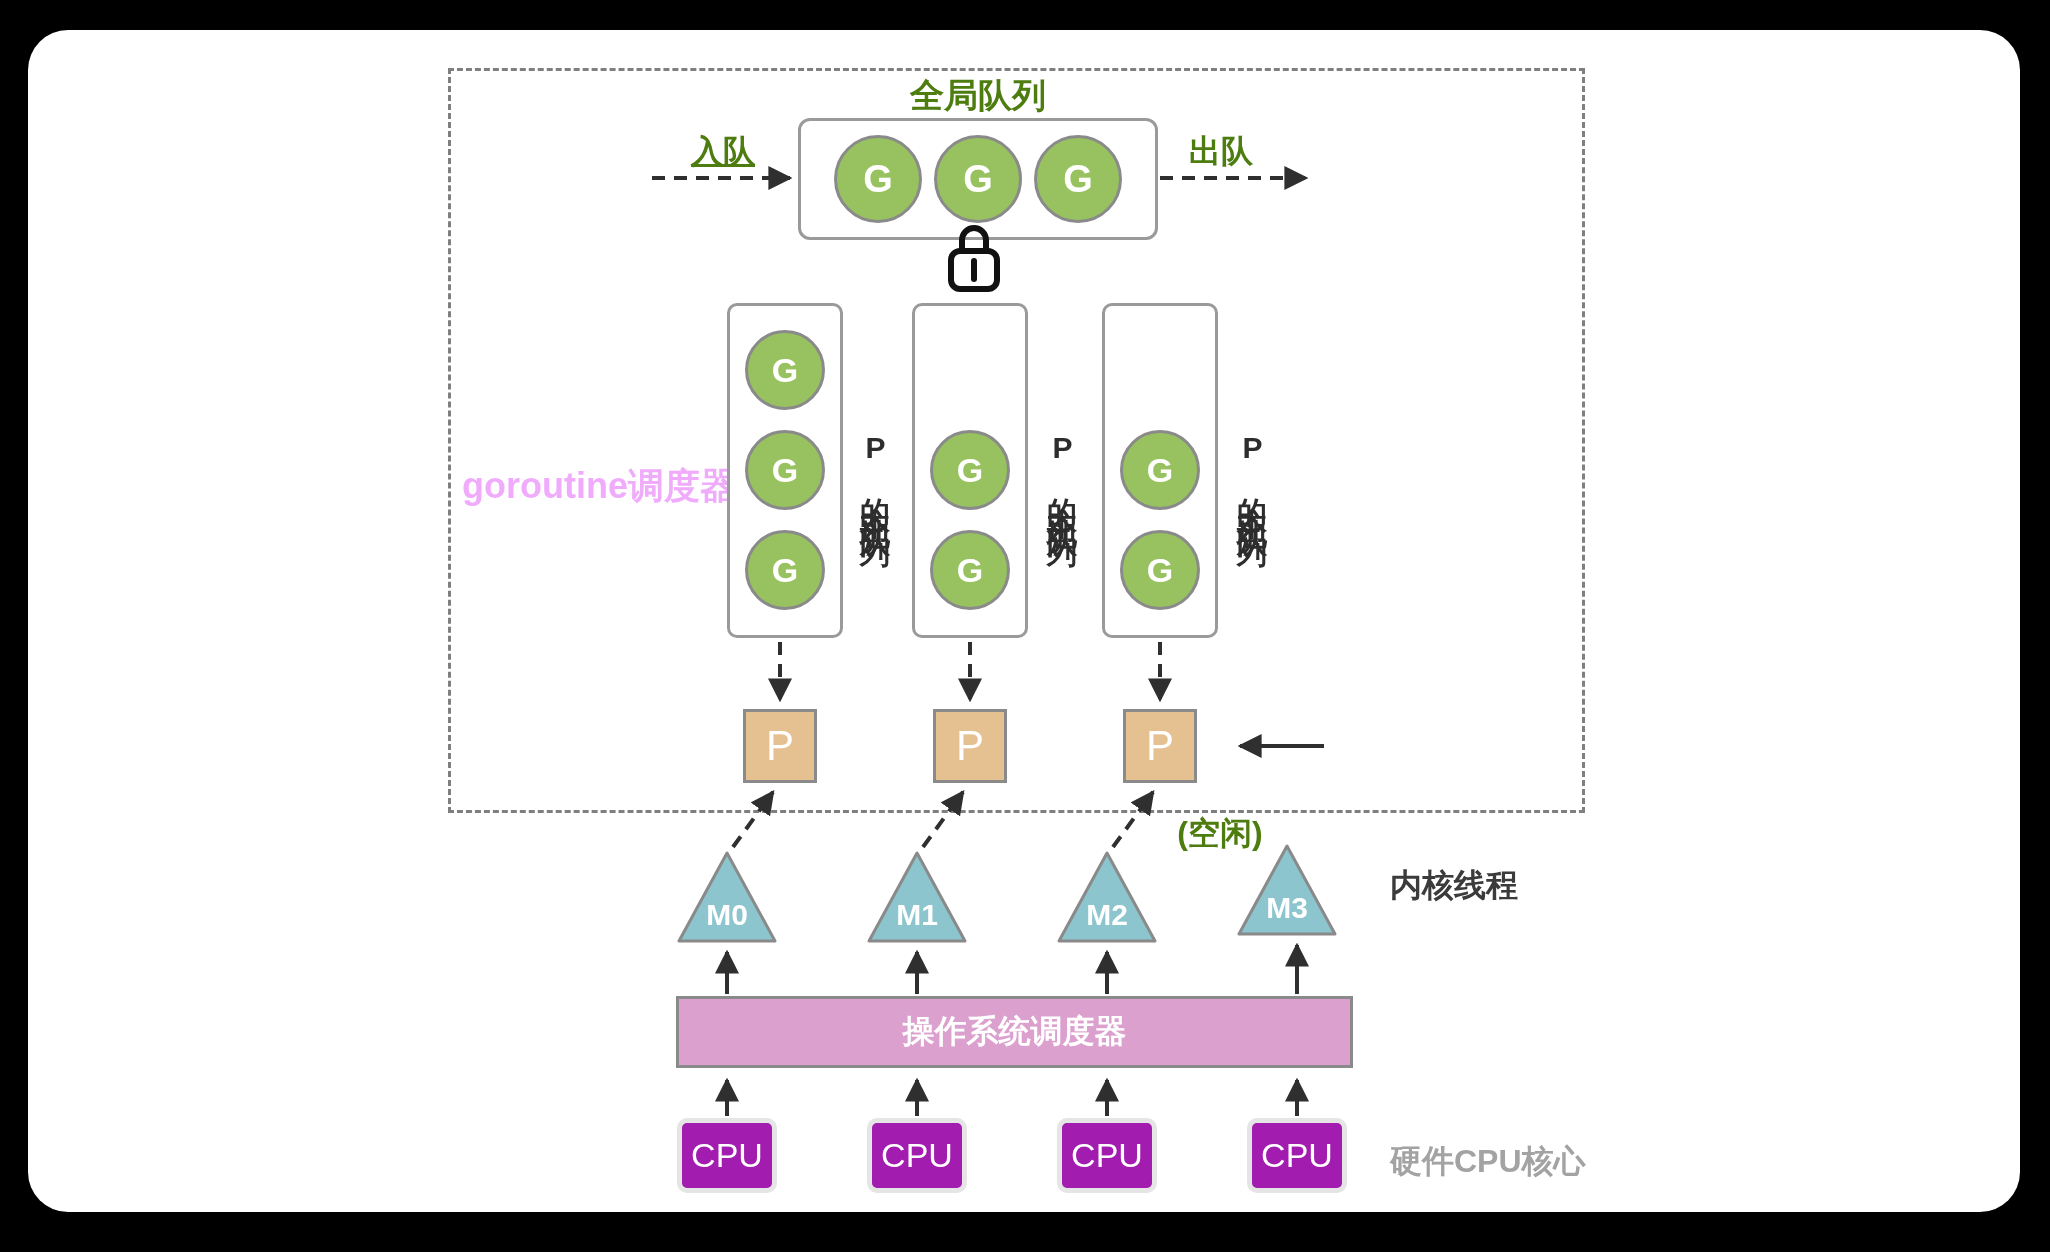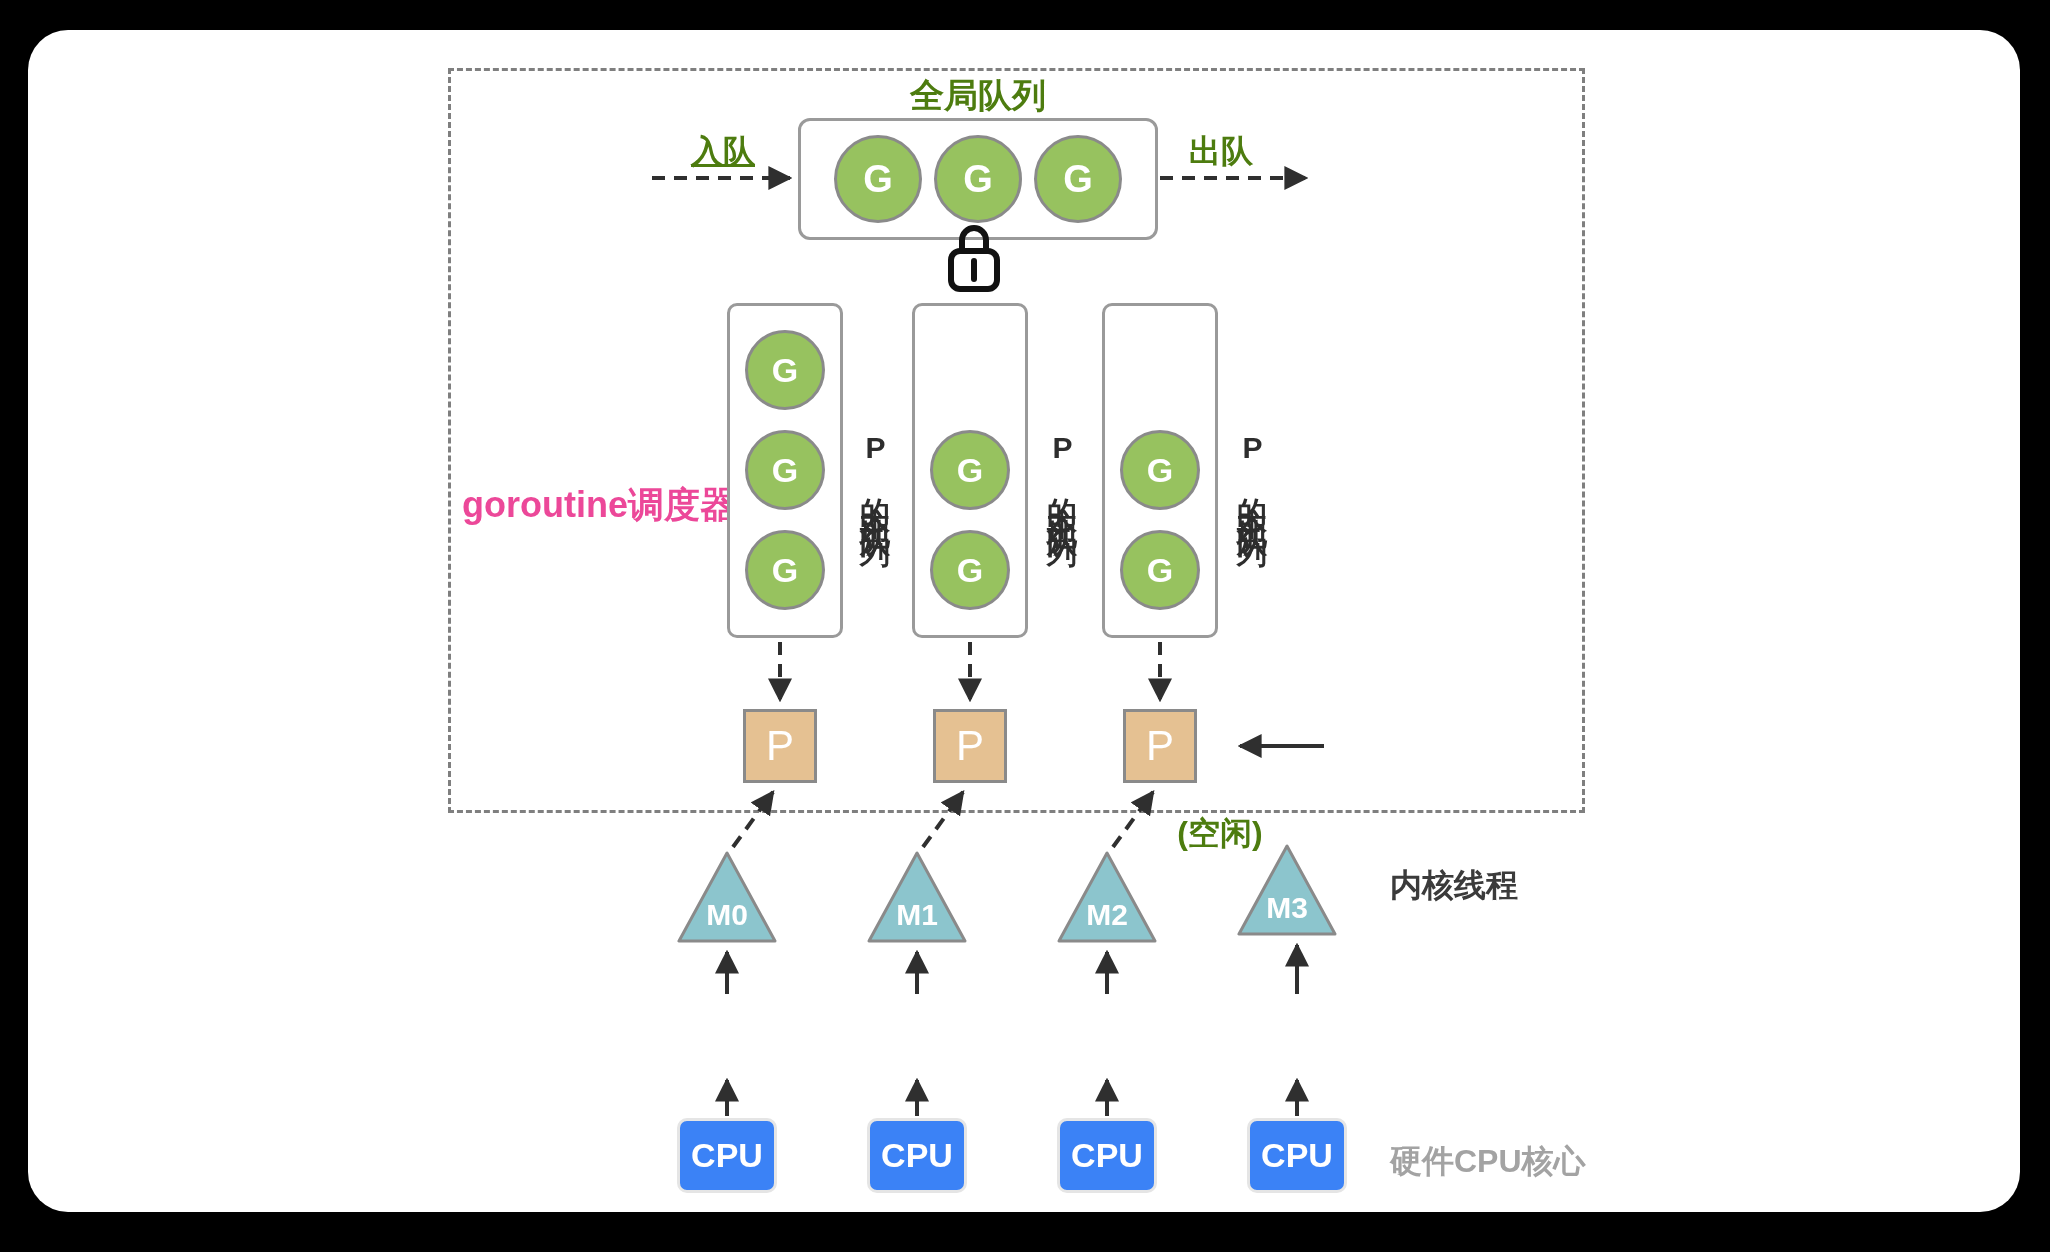--- a/index.html
+++ b/index.html
@@ -21,22 +21,22 @@
     color:#fff; font-weight:bold; font-size:38px;
     display:flex; align-items:center; justify-content:center; box-sizing:border-box;
   }
   .gcircle.small { width:80px; height:80px; font-size:34px; }
   .pbox {
     background:#e5c192; border:3px solid #8a8a8a;
     color:#fff; font-size:42px; font-weight:400;
     display:flex; align-items:center; justify-content:center; box-sizing:border-box;
   }
   .cpu {
-    background:#3b82f6; border:3px solid #e5e5e5; border-radius:10px;
-    color:#fff; font-weight:bold; font-size:34px;
+    background:#a21caf; border:5px solid #e5e5e5; border-radius:10px;
+    color:#fff; font-weight:normal; font-size:34px;
     display:flex; align-items:center; justify-content:center; box-sizing:border-box;
   }
   .osbar {
     background:#dba0cd; border:3px solid #8a8a8a;
     color:#fff; font-weight:bold; font-size:32px;
     display:flex; align-items:center; justify-content:center; box-sizing:border-box;
   }
   .vlabel {
     writing-mode:vertical-rl; text-orientation:upright;
     font-weight:bold; font-size:30px; color:#2d2d2d; letter-spacing:10px;
@@ -103,21 +103,21 @@
   <div class="abs gcircle" style="left:1034px; top:135px;">G</div>
   <div class="abs center blabel" style="left:648px; top:132px; width:150px; height:40px; font-size:32px;text-decoration:underline;">入队</div>
   <div class="abs center blabel" style="left:1131px; top:132px; width:180px; height:40px; font-size:32px;">出队</div>
 
   <svg class="overlay" style="left:944px; top:221px;" width="60" height="72" viewBox="0 0 60 72">
     <path d="M18 32 V 19 a 12 12 0 0 1 24 0 V 32" fill="none" stroke="#111" stroke-width="6"></path>
     <rect x="7" y="30" width="46" height="38" rx="9" fill="#fff" stroke="#111" stroke-width="6"></rect>
     <line x1="30" y1="40" x2="30" y2="58" stroke="#111" stroke-width="6" stroke-linecap="round"></line>
   </svg>
 
-  <div class="abs blabel" style="left:462px; top:462px; font-size:36px; color:#ec4899;margin-top:19px;">goroutine调度器</div>
+  <div class="abs blabel" style="left:462px; top:462px; font-size:36px; color:#f0abfc;">goroutine调度器</div>
 
   <div class="abs queue-box" style="left:727px; top:303px; width:116px; height:335px; border-radius:10px;"></div>
   <div class="abs queue-box" style="left:912px; top:303px; width:116px; height:335px; border-radius:10px;"></div>
   <div class="abs queue-box" style="left:1102px; top:303px; width:116px; height:335px; border-radius:10px;"></div>
 
   <div class="abs gcircle small" style="left:745px; top:330px;">G</div>
   <div class="abs gcircle small" style="left:745px; top:430px;">G</div>
   <div class="abs gcircle small" style="left:745px; top:530px;">G</div>
   <div class="abs gcircle small" style="left:930px; top:430px;">G</div>
   <div class="abs gcircle small" style="left:930px; top:530px;">G</div>
@@ -129,20 +129,21 @@
   <div class="abs vlabel" style="left:1228px; top:352px; width:44px; height:250px;">P的本地队列</div>
 
   <div class="abs pbox" style="left:743px; top:709px; width:74px; height:74px;">P</div>
   <div class="abs pbox" style="left:933px; top:709px; width:74px; height:74px;">P</div>
   <div class="abs pbox" style="left:1123px; top:709px; width:74px; height:74px;">P</div>
 
 
   <div class="abs center blabel" style="left:1140px; top:814px; width:160px; height:40px; font-size:32px;">(空闲)</div>
   <div class="abs blabel" style="left:1390px; top:864px; font-size:32px; color:#3b3b3b;">内核线程</div>
 
+  <div class="abs osbar" style="left:676px; top:996px; width:677px; height:72px;">操作系统调度器</div>
 
   <div class="abs cpu" style="left:677px; top:1118px; width:100px; height:75px;">CPU</div>
   <div class="abs cpu" style="left:867px; top:1118px; width:100px; height:75px;">CPU</div>
   <div class="abs cpu" style="left:1057px; top:1118px; width:100px; height:75px;">CPU</div>
   <div class="abs cpu" style="left:1247px; top:1118px; width:100px; height:75px;">CPU</div>
 
   <div class="abs blabel" style="left:1390px; top:1140px; font-size:32px; color:#a3a3a3;">硬件CPU核心</div>
 </div>
 
 </body></html>

